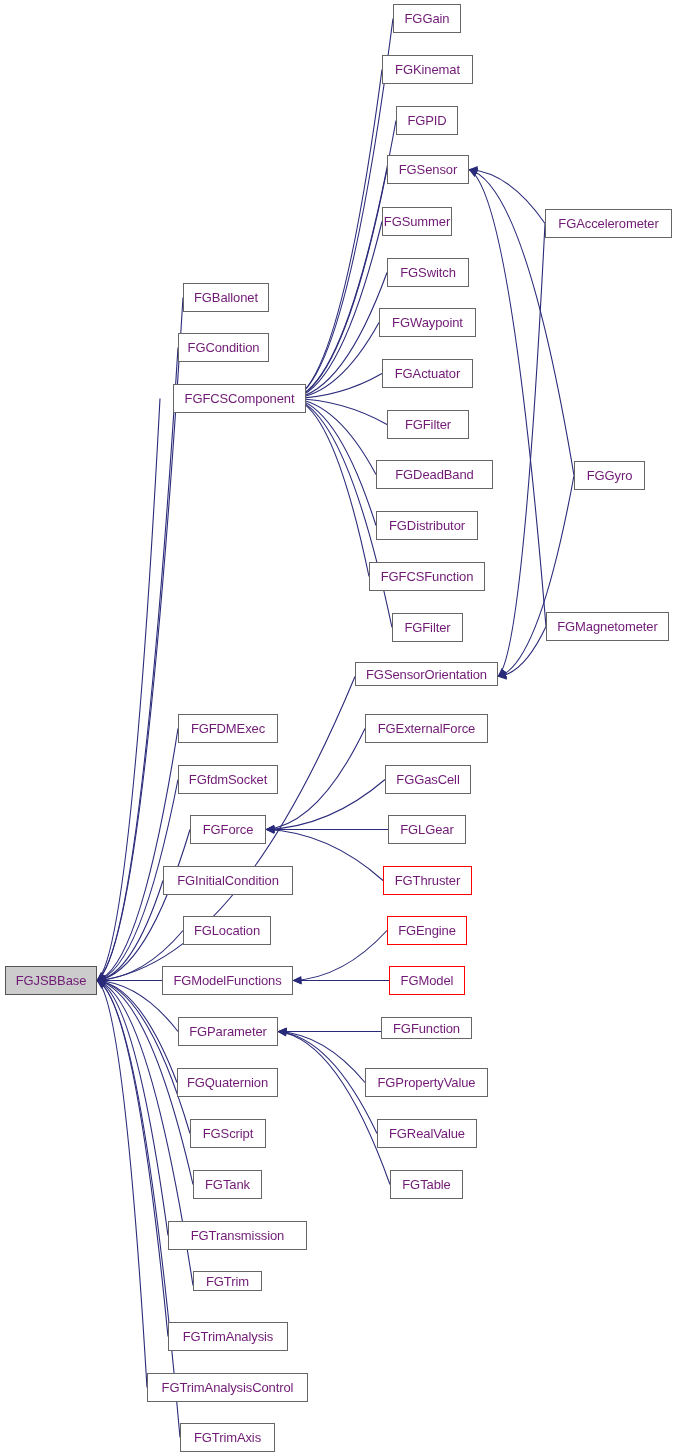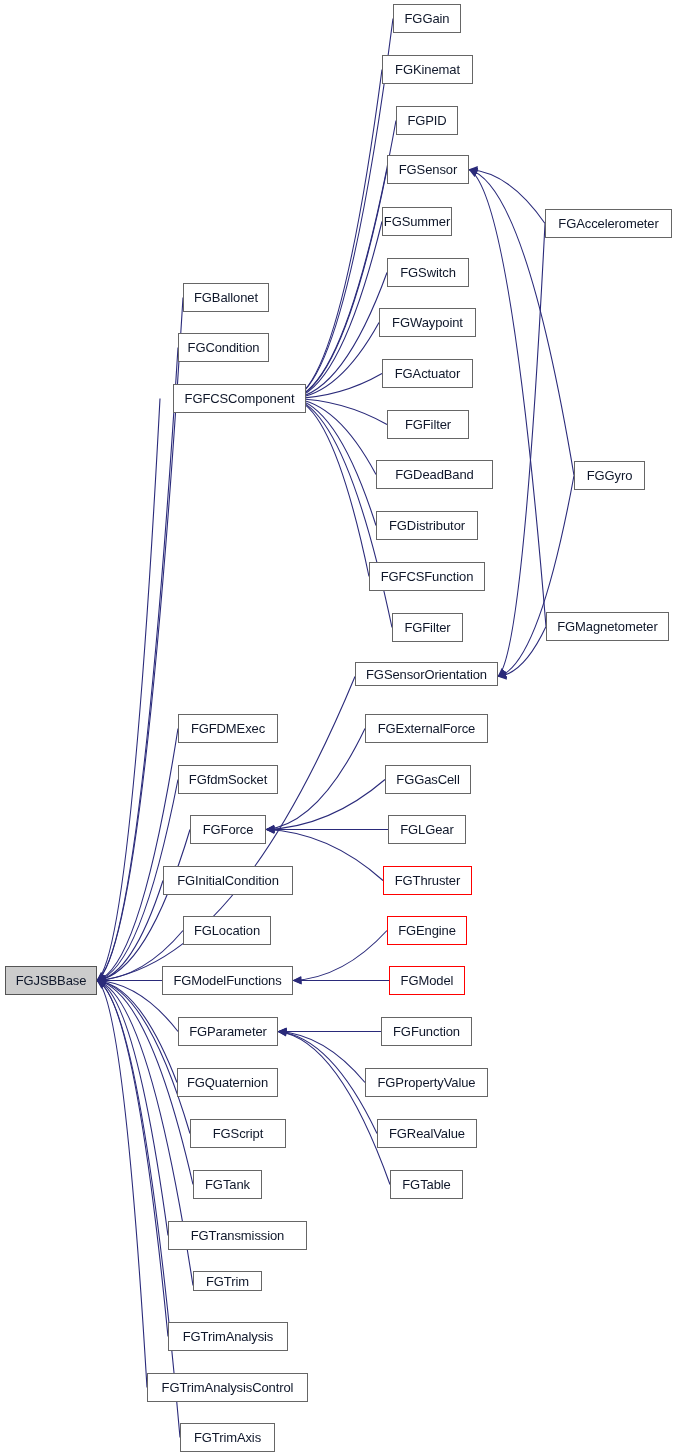--- a/index.html
+++ b/index.html
@@ -28,21 +28,21 @@
   .node {
     position: absolute;
     box-sizing: border-box;
     display: flex;
     align-items: center;
     justify-content: center;
     background: #ffffff;
     border: 1px solid #666666;
     font-size: 13px;
     line-height: 1;
-    color: #0f172a;
+    color: #701a75;
     white-space: nowrap;
     letter-spacing: -0.1px;
   }
   .node.root {
     background: #cccccc;
     border-color: #555555;
   }
   .node.highlight {
     border: 1px solid #ff0000;
   }
@@ -208,30 +208,30 @@
       </div>
       <div class="node" style="left: 162px; top: 966px; width: 131px; height: 29px;">
         <span class="node-label">FGModelFunctions</span>
       </div>
       <div class="node highlight" style="left: 389px; top: 966px; width: 76px; height: 29px;">
         <span class="node-label">FGModel</span>
       </div>
       <div class="node" style="left: 178px; top: 1017px; width: 100px; height: 29px;">
         <span class="node-label">FGParameter</span>
       </div>
-      <div class="node" style="left: 381px; top: 1017px; width: 91px; height: 29px;">
+      <div class="node" style="left: 381px; top: 1017px; width: 91px; height: 22px;">
         <span class="node-label">FGFunction</span>
       </div>
       <div class="node" style="left: 177px; top: 1068px; width: 101px; height: 29px;">
         <span class="node-label">FGQuaternion</span>
       </div>
       <div class="node" style="left: 365px; top: 1068px; width: 123px; height: 29px;">
         <span class="node-label">FGPropertyValue</span>
       </div>
-      <div class="node" style="left: 190px; top: 1119px; width: 96px; height: 29px;">
+      <div class="node" style="left: 190px; top: 1119px; width: 76px; height: 29px;">
         <span class="node-label">FGScript</span>
       </div>
       <div class="node" style="left: 377px; top: 1119px; width: 100px; height: 29px;">
         <span class="node-label">FGRealValue</span>
       </div>
       <div class="node" style="left: 193px; top: 1170px; width: 69px; height: 29px;">
         <span class="node-label">FGTank</span>
       </div>
       <div class="node" style="left: 390px; top: 1170px; width: 73px; height: 29px;">
         <span class="node-label">FGTable</span>

